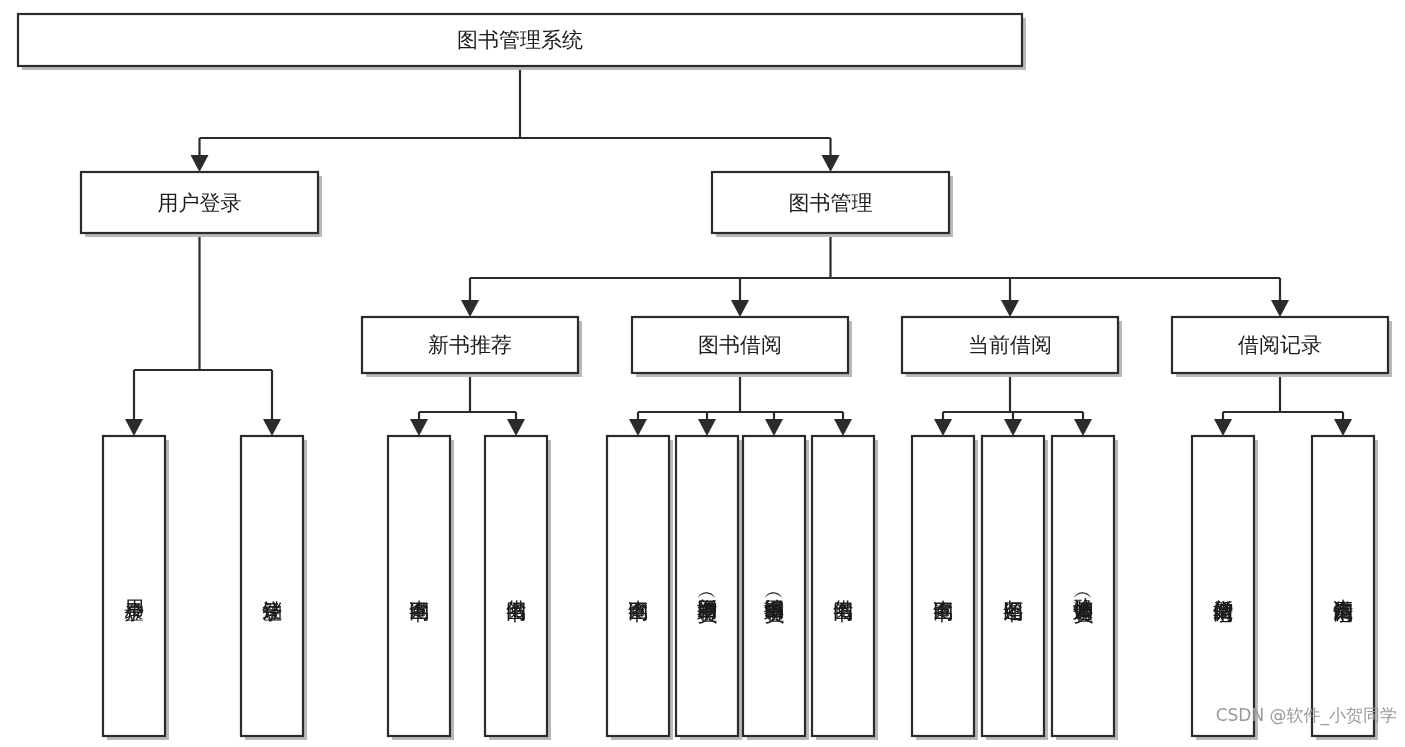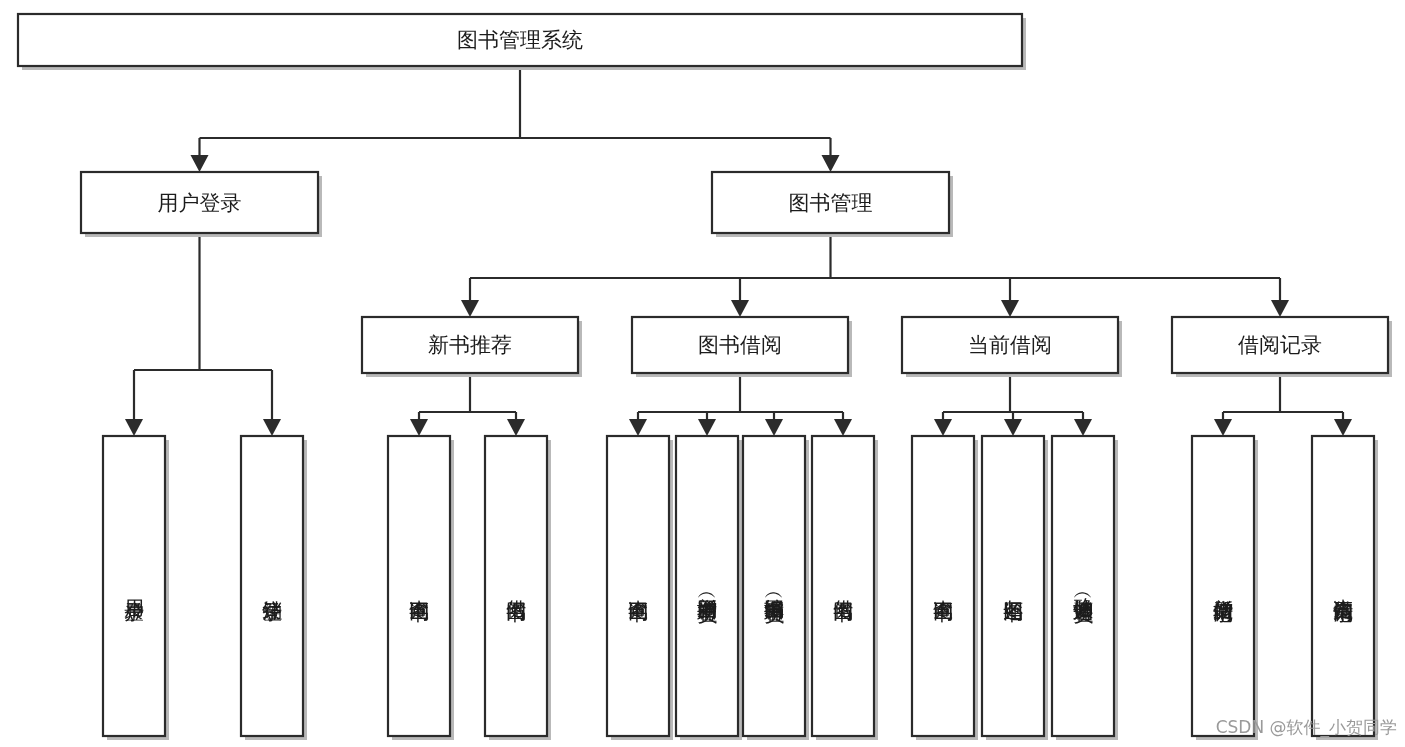--- a/index.html
+++ b/index.html
@@ -62,21 +62,21 @@
     letter-spacing: 1px;
     display: flex;
     align-items: center;
     justify-content: center;
     white-space: nowrap;
     pointer-events: none;
   }
   .watermark {
     position: absolute;
     right: 8px;
-    bottom: 8px;
+    bottom: 20px;
     font-family: "DejaVu Sans", "Liberation Sans", sans-serif;
     font-size: 17px;
     color: #9a9a9a;
     white-space: nowrap;
     margin-left: 26px;
   }
 </style>
 </head>
 <body>
 

